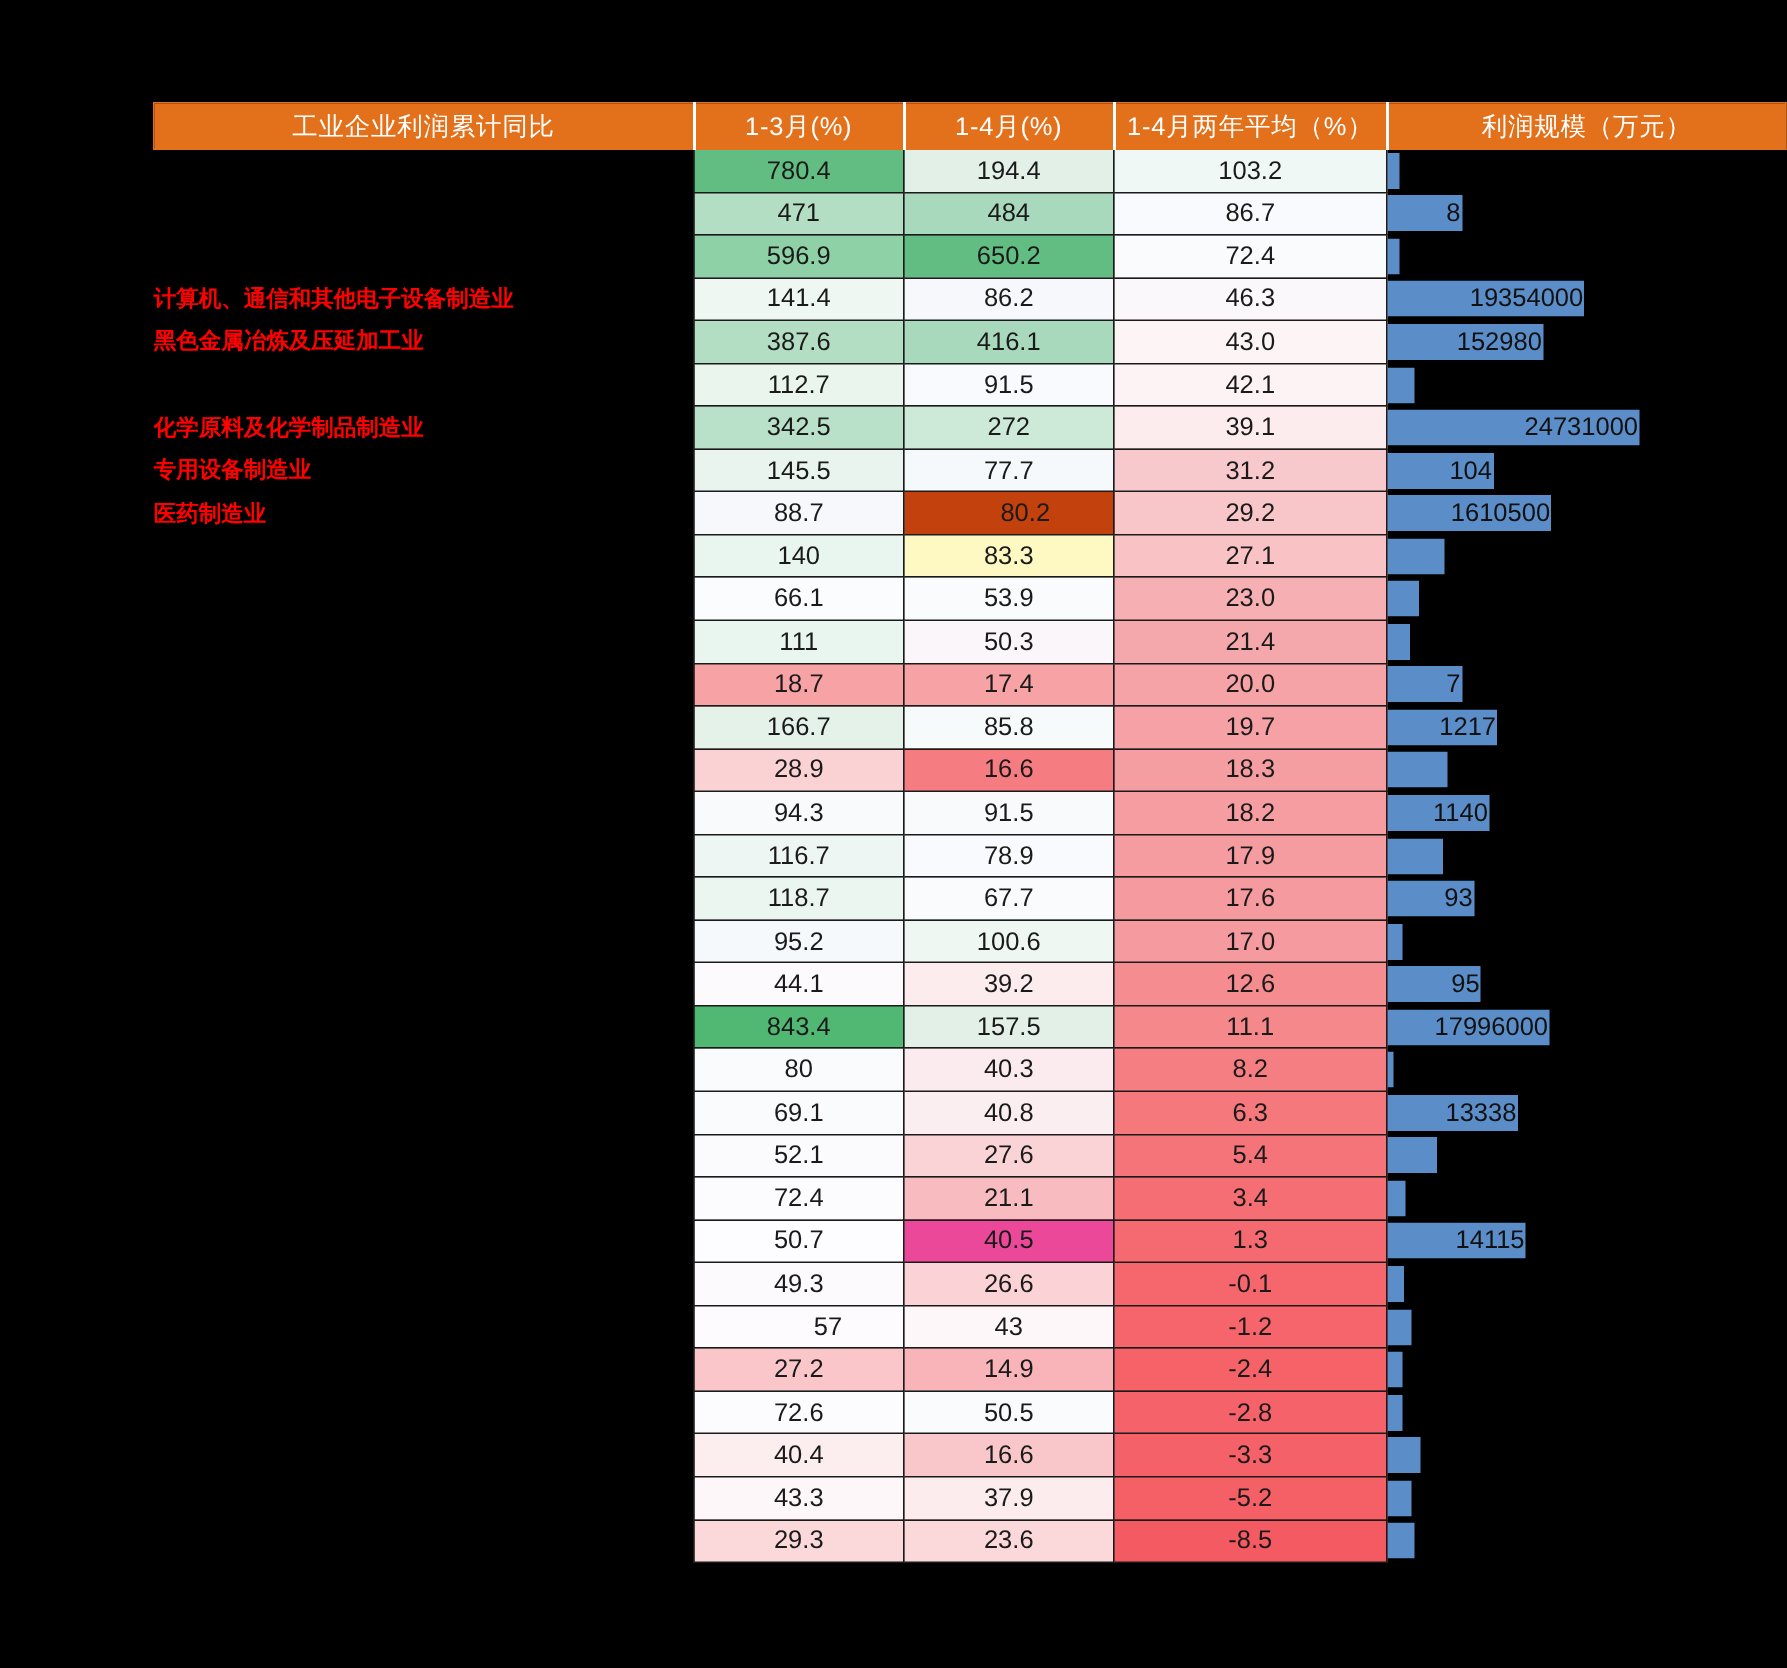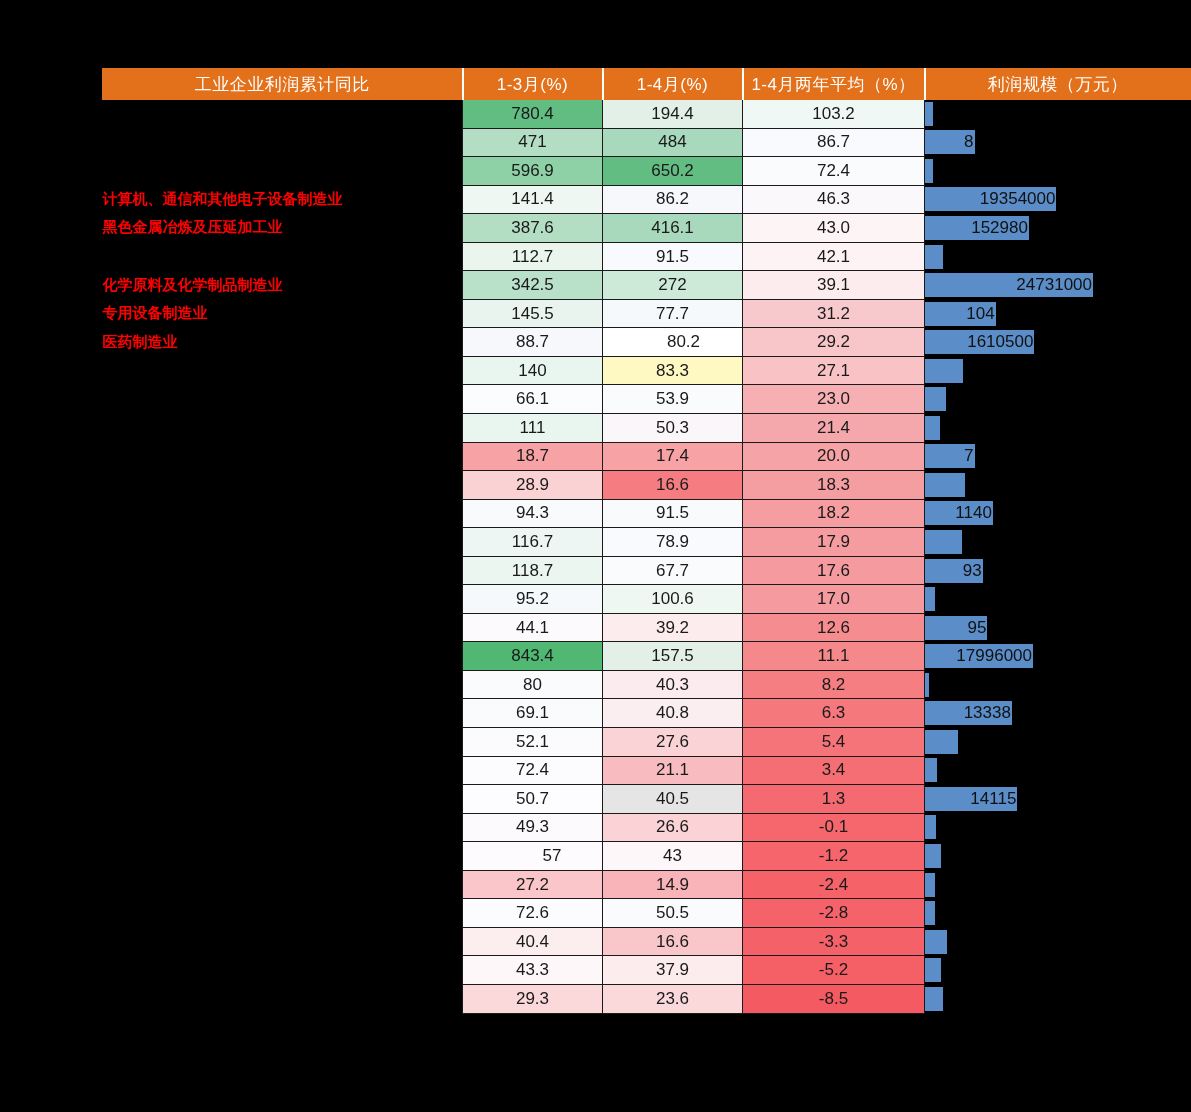--- a/index.html
+++ b/index.html
@@ -216,21 +216,21 @@
             <div class="barwrap">
               <div class="bar" style="width: 70.6482px; background: rgb(91, 141, 200);">
                 <span class="barlabel">104</span>
               </div>
             </div>
           </td>
         </tr>
         <tr>
           <td class="name">医药制造业</td>
           <td class="val" style="background: rgb(246, 248, 251);">88.7</td>
-          <td class="val" style="background: #ffffff; padding-left: 22px;">80.2</td>
+          <td class="val" style="background: #c2410c; padding-left: 22px;">80.2</td>
           <td class="val" style="background: rgb(248, 197, 200);">29.2</td>
           <td class="barcell">
             <div class="barwrap">
               <div class="bar" style="width: 109.403px; background: rgb(91, 141, 200);">
                 <span class="barlabel">1610500</span>
               </div>
             </div>
           </td>
         </tr>
         <tr>
@@ -280,20 +280,33 @@
           <td class="barcell">
             <div class="barwrap">
               <div class="bar" style="width: 49.5896px; background: rgb(91, 141, 200);">
                 <span class="barlabel">7</span>
               </div>
             </div>
           </td>
         </tr>
         <tr>
           <td class="name"></td>
+          <td class="val" style="background: rgb(228, 242, 234);">166.7</td>
+          <td class="val" style="background: rgb(247, 250, 251);">85.8</td>
+          <td class="val" style="background: rgb(245, 161, 165);">19.7</td>
+          <td class="barcell">
+            <div class="barwrap">
+              <div class="bar" style="width: 73.3654px; background: rgb(91, 141, 200);">
+                <span class="barlabel">1217</span>
+              </div>
+            </div>
+          </td>
+        </tr>
+        <tr>
+          <td class="name"></td>
           <td class="val" style="background: rgb(251, 210, 212);">28.9</td>
           <td class="val" style="background: rgb(245, 125, 130);">16.6</td>
           <td class="val" style="background: rgb(245, 158, 162);">18.3</td>
           <td class="barcell">
             <div class="barwrap">
               <div class="bar" style="width: 40.0793px; background: rgb(91, 141, 200);">
                 <span class="barlabel"></span>
               </div>
             </div>
           </td>
@@ -424,21 +437,21 @@
             <div class="barwrap">
               <div class="bar" style="width: 11.5483px; background: rgb(91, 141, 200);">
                 <span class="barlabel"></span>
               </div>
             </div>
           </td>
         </tr>
         <tr>
           <td class="name"></td>
           <td class="val" style="background: rgb(253, 252, 254);">50.7</td>
-          <td class="val" style="background: #e5e5e5;">40.5</td>
+          <td class="val" style="background: #ec4899;">40.5</td>
           <td class="val" style="background: rgb(245, 106, 112);">1.3</td>
           <td class="barcell">
             <div class="barwrap">
               <div class="bar" style="width: 92.3861px; background: rgb(91, 141, 200);">
                 <span class="barlabel">14115</span>
               </div>
             </div>
           </td>
         </tr>
         <tr>

